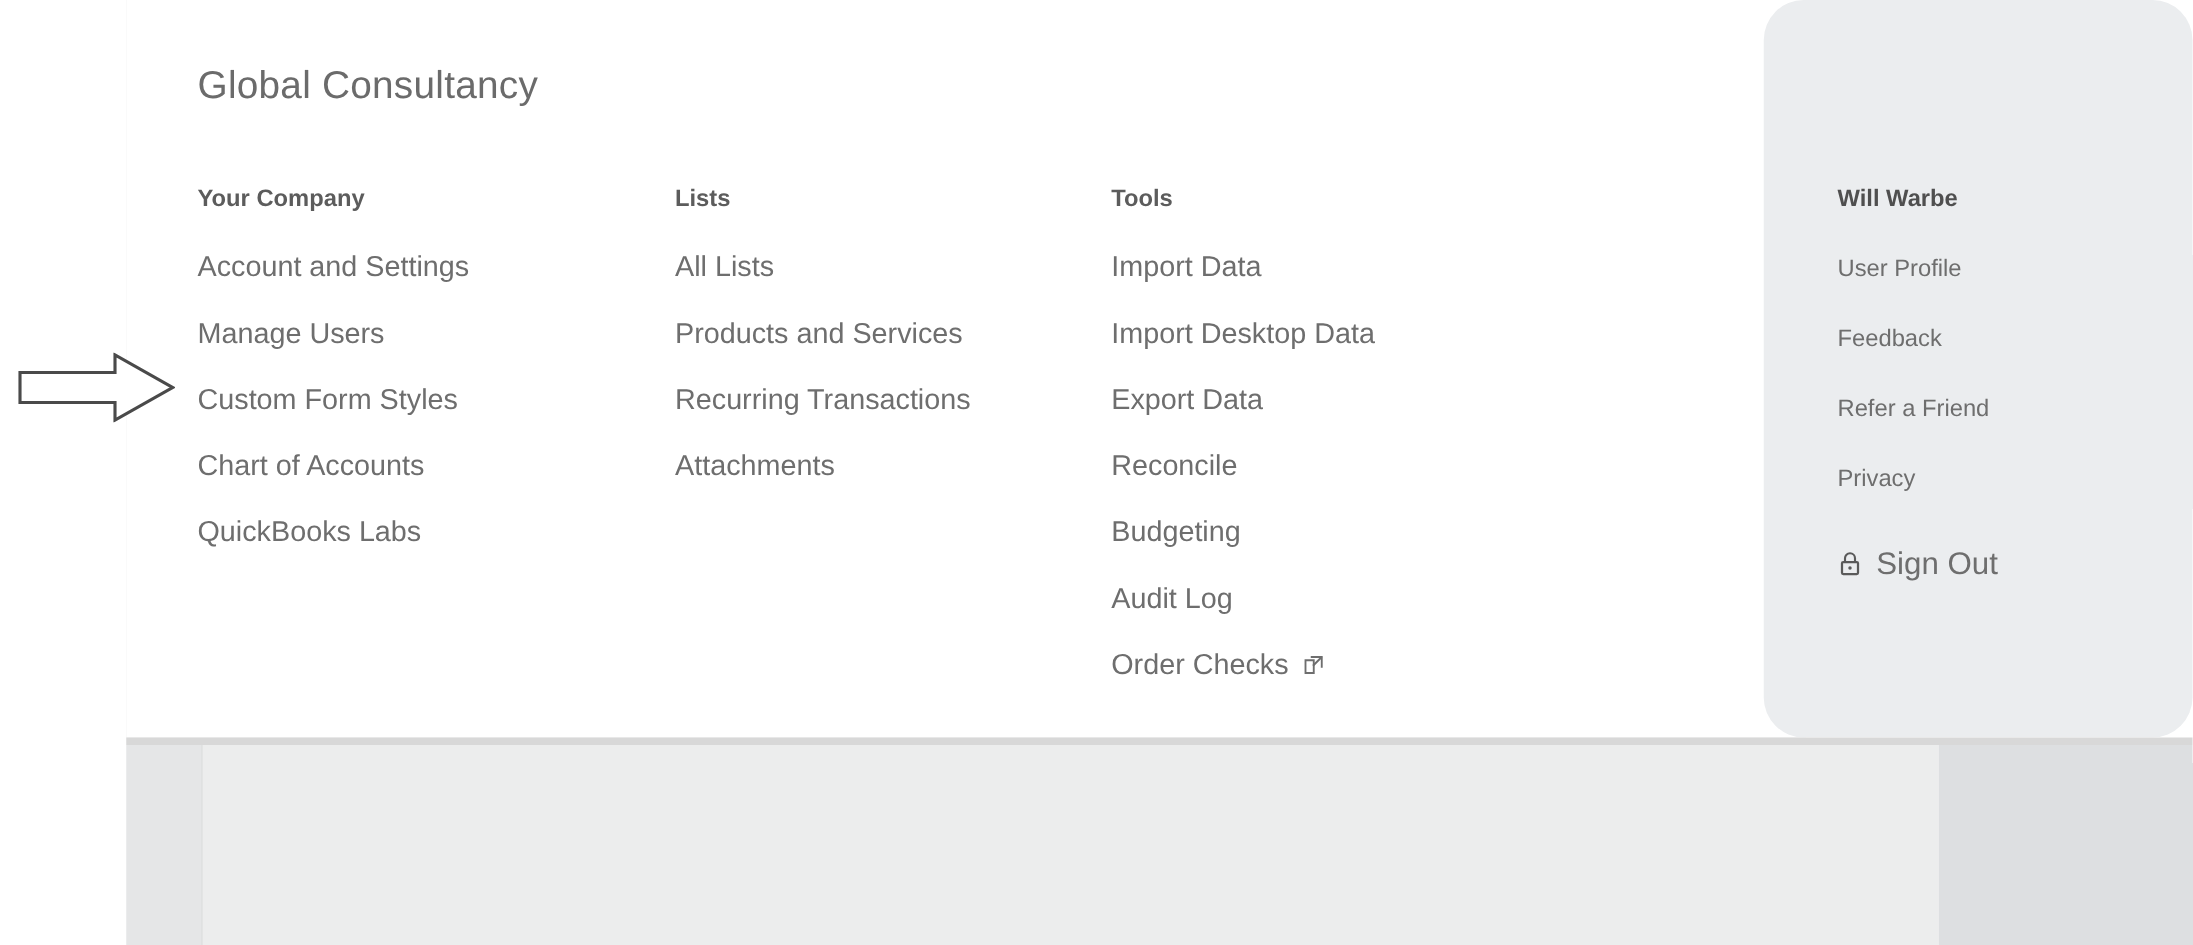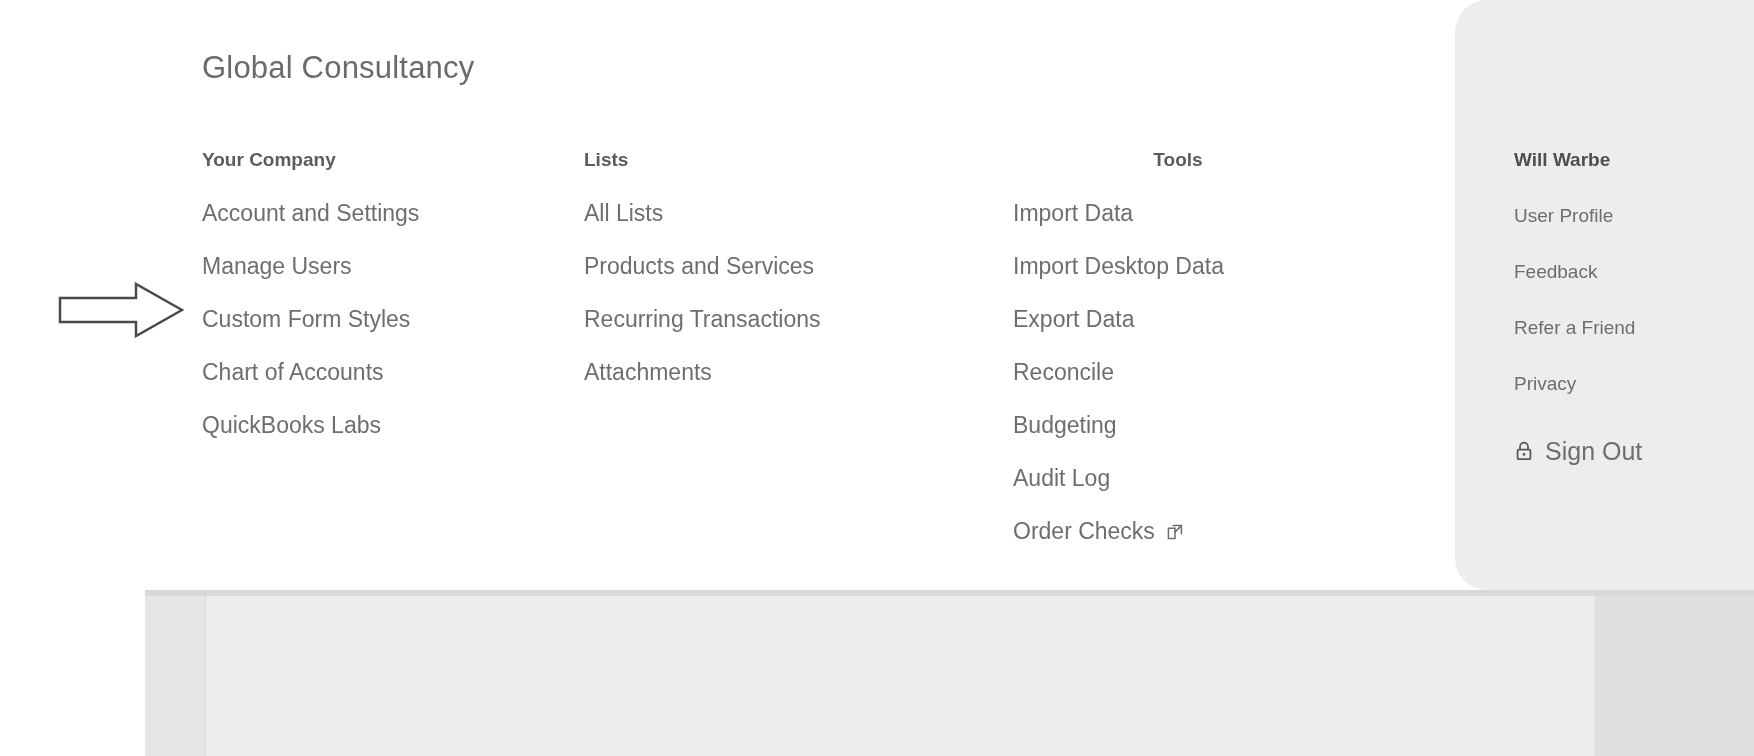--- a/index.html
+++ b/index.html
@@ -15,21 +15,20 @@
     font-family: "Liberation Sans", sans-serif;
     -webkit-font-smoothing: antialiased;
   }
 
   
   #app-frame {
     position: absolute;
     left: 0; top: 0;
     width: 1445px; height: 756px;
     background: #e5e5e5;
-    margin-left: 44px;
   }
 
   
   #left-gutter {
     position: absolute;
     left: 0; top: 0;
     width: 101px; height: 756px;
     background: #ffffff;
   }
 
@@ -53,21 +52,21 @@
     font-weight: 400;
     white-space: nowrap;
   }
 
   .menu-column {
     position: absolute;
     top: 150px;
   }
   #column-your-company { left: 57px; width: 380px; }
   #column-lists        { left: 439px; width: 390px; }
-  #column-tools        { left: 868px; width: 330px; text-align: center; }
+  #column-tools        { left: 788px; width: 330px; }
 
   .column-heading {
     font-size: 19px;
     color: #5c5c5c;
     font-weight: 700;
     margin: 0 0 33px 0;
     line-height: 20px;
     white-space: nowrap;
   }
 

